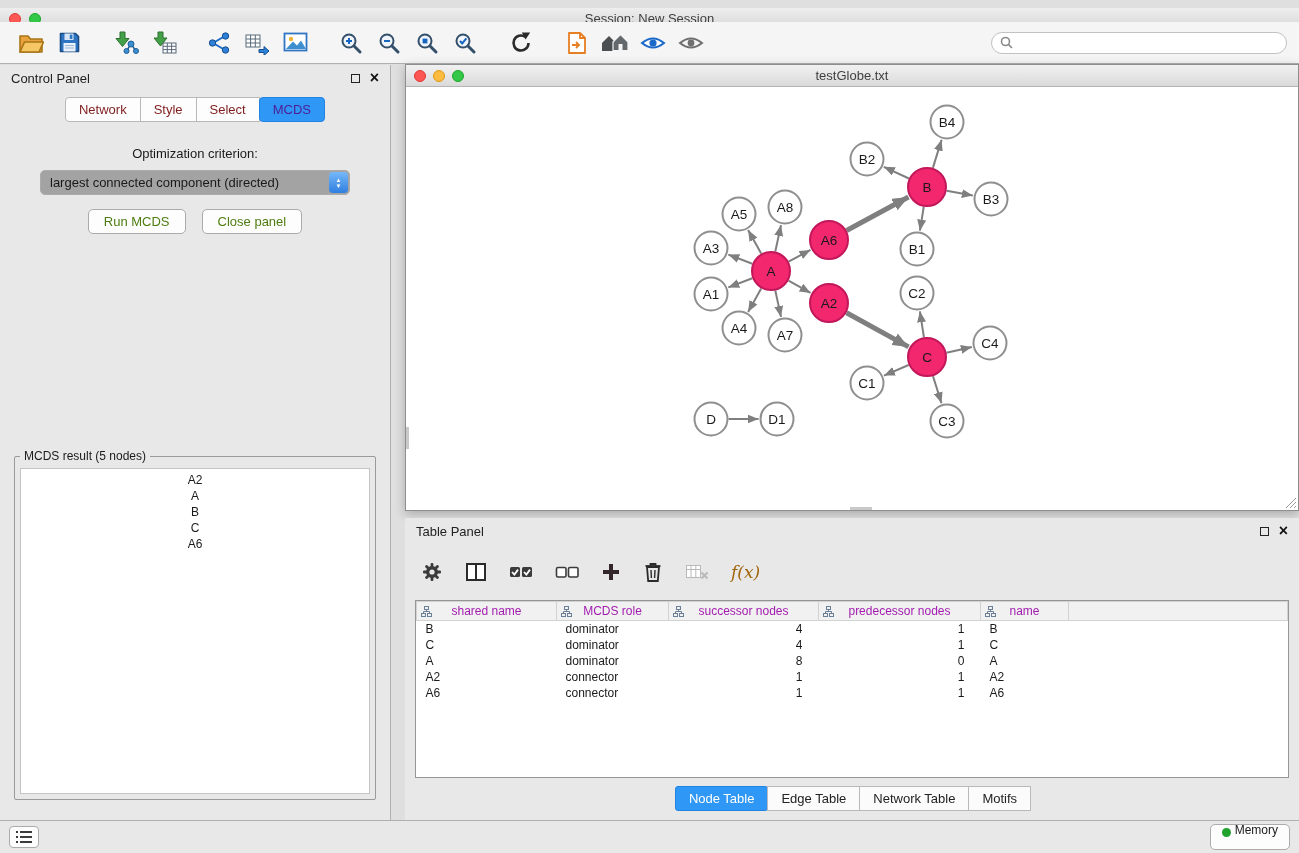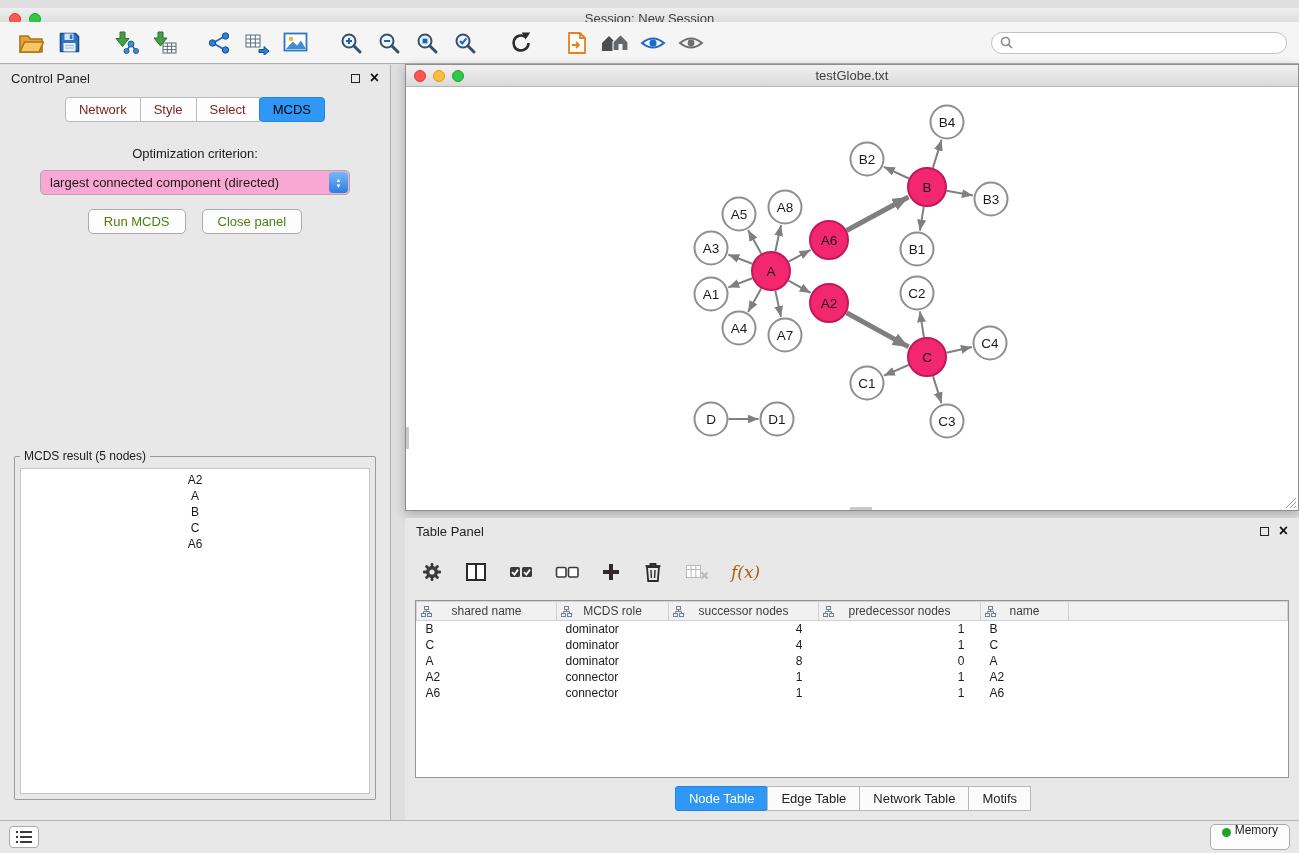--- a/index.html
+++ b/index.html
@@ -34,23 +34,23 @@
                    background:#e8e8e8; border-right:1px solid #b0b0b0; }
   .panel-header { height:26px; display:flex; align-items:center; padding:0 11px; font-size:13px; color:#222; }
   .panel-controls { margin-left:auto; display:flex; gap:10px; align-items:center; }
   .float-icon { width:9px; height:9px; border:1.5px solid #222; display:inline-block; }
   .close-icon { font-weight:bold; font-size:16px; line-height:12px; color:#111; }
   .cp-tabs { display:flex; justify-content:center; margin-top:6px; }
   .cp-tab { padding:4px 13px; font-size:13px; background:#fdfdfd; border:1px solid #b9b9b9;
             margin-left:-1px; color:#7f1d1d; }
   .cp-tab:first-child { margin-left:0; border-radius:4px 0 0 4px; }
   .cp-tab:last-child { border-radius:0 4px 4px 0; }
-  .cp-tab.active { background:#2f97f6; color:#000000; border-color:#2184e3; border-radius:4px; }
+  .cp-tab.active { background:#2f97f6; color:#4c1d95; border-color:#2184e3; border-radius:4px; }
   .opt-label { text-align:center; margin-top:24px; font-size:13px; }
-  .dropdown { margin:9px auto 0; width:310px; height:25px; background:#f9a8d4; border:1px solid #ababab;
+  .dropdown { margin:9px auto 0; width:310px; height:25px; background:#a3a3a3; border:1px solid #ababab;
               border-radius:5px; display:flex; align-items:center; padding-left:9px; position:relative;
               font-size:13px; }
   .dropdown-stepper { position:absolute; right:1px; top:1px; bottom:1px; width:19px;
               background:linear-gradient(#76b8f9,#2f7fe0); border-radius:4px; color:#fff;
               display:flex; flex-direction:column; align-items:center; justify-content:center; }
   .dropdown-stepper span { font-size:6px; line-height:6px; }
   .btn-row { display:flex; justify-content:center; gap:16px; margin-top:14px; }
   .push-btn { padding:4px 15px; background:#fdfdfd; border:1px solid #ababab; border-radius:5px;
               font-size:13px; font-family:"Liberation Sans", sans-serif; color:#4d7c0f; }
   .result-box { position:absolute; left:14px; right:14px; top:391px; bottom:20px;
@@ -72,21 +72,21 @@
   .resize-grip { position:absolute; right:1px; bottom:1px; }
 
   
   .table-panel { position:absolute; left:405px; top:518px; width:894px; bottom:33px; background:#e8e8e8; }
   .tp-toolbar { display:flex; align-items:center; gap:22px; padding:10px 0 0 16px; height:46px; }
   .fx { font-family:"DejaVu Serif", serif; font-style:italic; font-size:17px; color:#a16207; }
   .table-wrap { position:absolute; left:10px; right:10px; top:82px; bottom:42px; background:#fff;
                 border:1px solid #949494; overflow:hidden; }
   table.data { border-collapse:collapse; width:100%; table-layout:fixed; font-size:12px; }
   table.data th { background:#f1f1f1; border:1px solid #d2d2d2; height:19px; font-weight:normal;
-                  text-align:center; position:relative; color:#404040; overflow:hidden; white-space:nowrap; }
+                  text-align:center; position:relative; color:#a21caf; overflow:hidden; white-space:nowrap; }
   table.data th .col-icon { position:absolute; left:4px; top:4px; }
   table.data td { height:16px; padding:0 6px 0 9px; white-space:nowrap; overflow:hidden; }
   table.data td.num { text-align:right; padding-right:16px; }
   .tp-tabs { position:absolute; bottom:9px; left:0; right:0; display:flex; justify-content:center; }
   .tp-tab { padding:4px 13px; font-size:13px; background:#fbfbfb; border:1px solid #b9b9b9;
             margin-left:-1px; color:#222; }
   .tp-tab:first-child { margin-left:2px; }
   .tp-tab.active { background:#2f97f6; color:#fff; border-color:#2184e3; border-radius:3px; }
 
   

